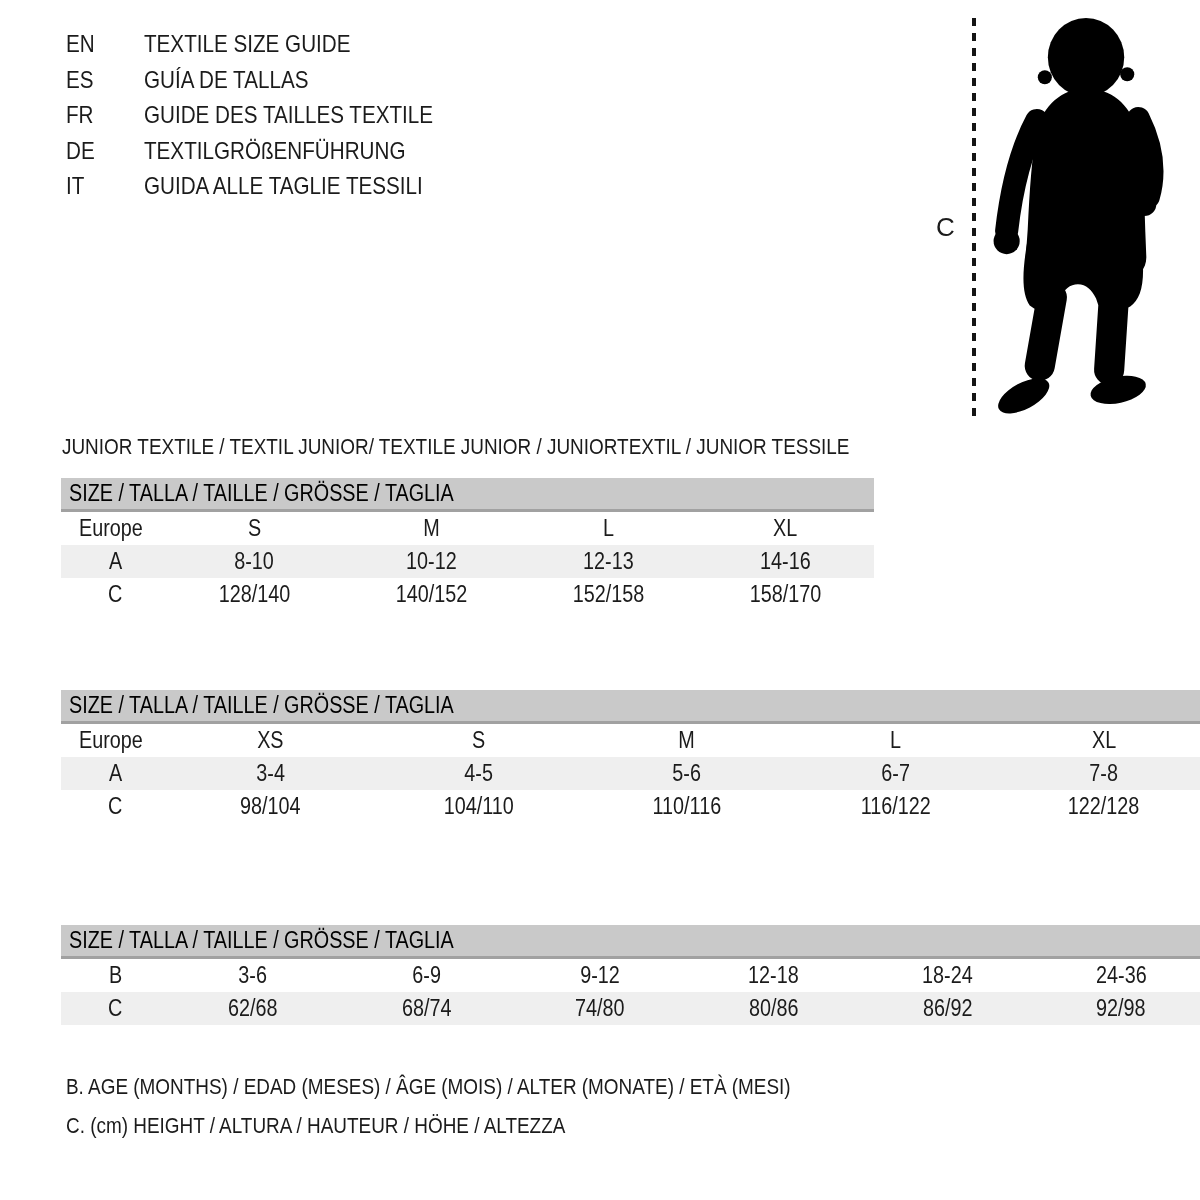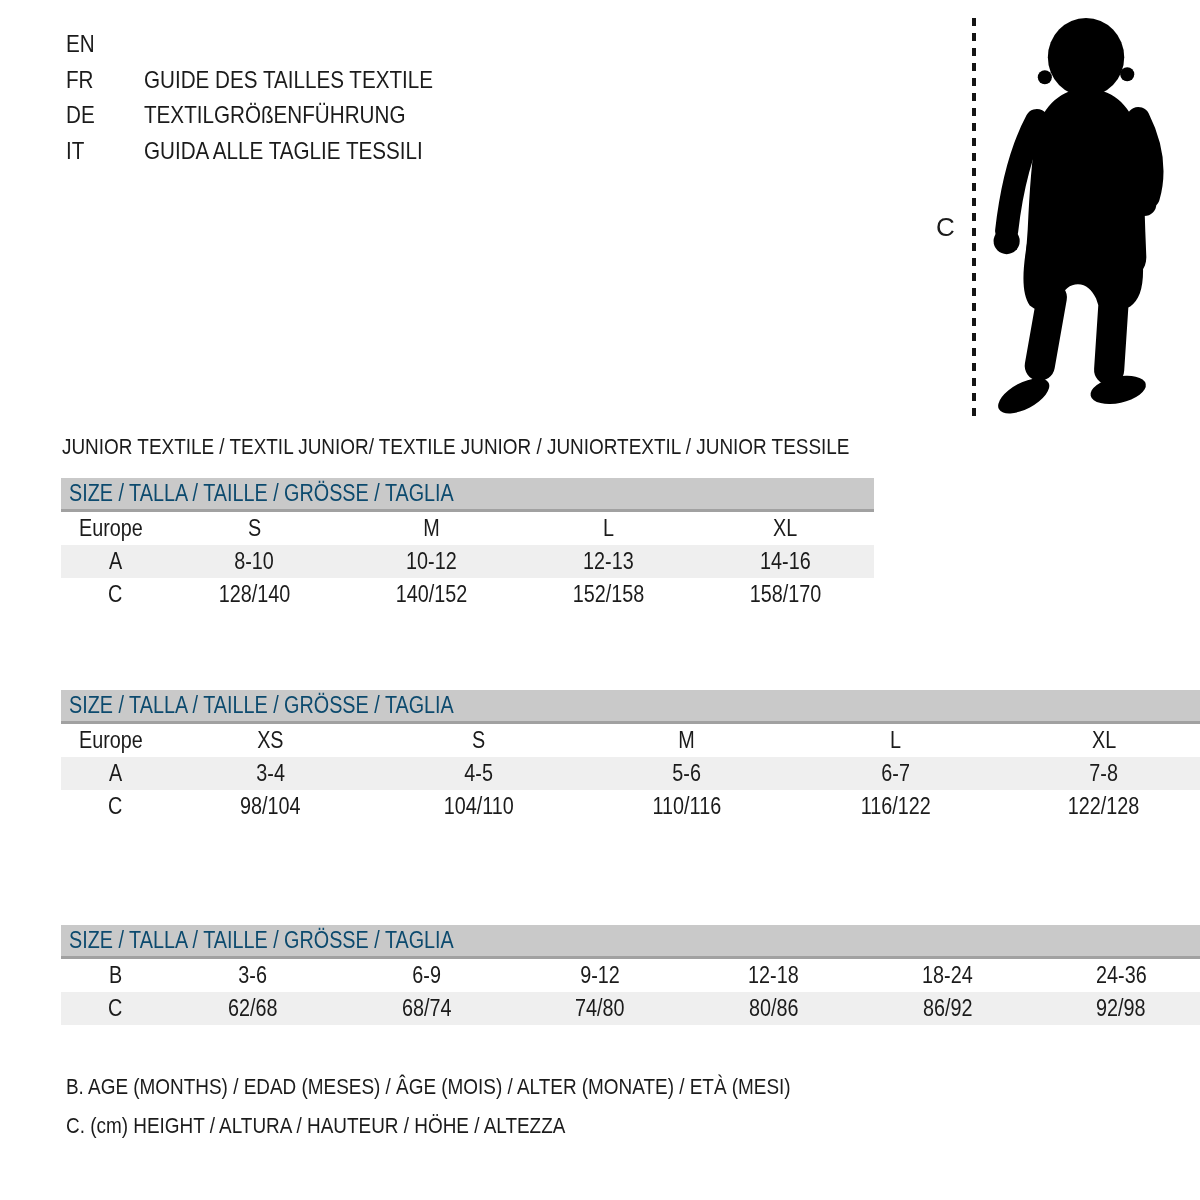--- a/index.html
+++ b/index.html
@@ -22,40 +22,45 @@
   .toddler{position:absolute;left:963px;top:16px;}
 
   
   .sec-title{position:absolute;left:36px;font-size:22px;line-height:26px;}
   .sec-title .subsm{font-size:0.62em;vertical-align:-0.28em;letter-spacing:0;}
   .two-line{line-height:32.5px;}
 
   
   .tbl{position:absolute;left:35px;}
   .bar{height:31px;background:#c9c9c9;border-bottom:3px solid #a1a1a1;
-       display:flex;align-items:center;padding-left:8px;font-size:23px;color:#0c4a6e;}
+       display:flex;align-items:center;padding-left:8px;font-size:23px;color:#000000;}
   .trow{display:grid;height:33px;align-items:center;font-size:23px;}
   .junior-grid{grid-template-columns:105px repeat(4,1fr);}
   .children-grid{grid-template-columns:105px repeat(5,1fr);}
   .babies-grid{grid-template-columns:105px repeat(6,1fr);}
   .cell{text-align:center;}
   .cell.lbl{text-align:center;padding-left:6px;}
   .shade{background:#efefef;}
 
   
   .notes{position:absolute;left:40px;top:1068px;font-size:22px;line-height:38.5px;}
 </style>
 </head>
 <body>
 
 <div id="canvas">
 
   <div class="lang-list">
     <div class="lang-row">
       <span class="lang-code"><span class="cnd">EN</span></span>
+      <span><span class="cnd">TEXTILE SIZE GUIDE</span></span>
+    </div>
+    <div class="lang-row">
+      <span class="lang-code"><span class="cnd">ES</span></span>
+      <span><span class="cnd">GUÍA DE TALLAS</span></span>
     </div>
     <div class="lang-row">
       <span class="lang-code"><span class="cnd">FR</span></span>
       <span><span class="cnd">GUIDE DES TAILLES TEXTILE</span></span>
     </div>
     <div class="lang-row">
       <span class="lang-code"><span class="cnd">DE</span></span>
       <span><span class="cnd">TEXTILGRÖßENFÜHRUNG</span></span>
     </div>
     <div class="lang-row">

